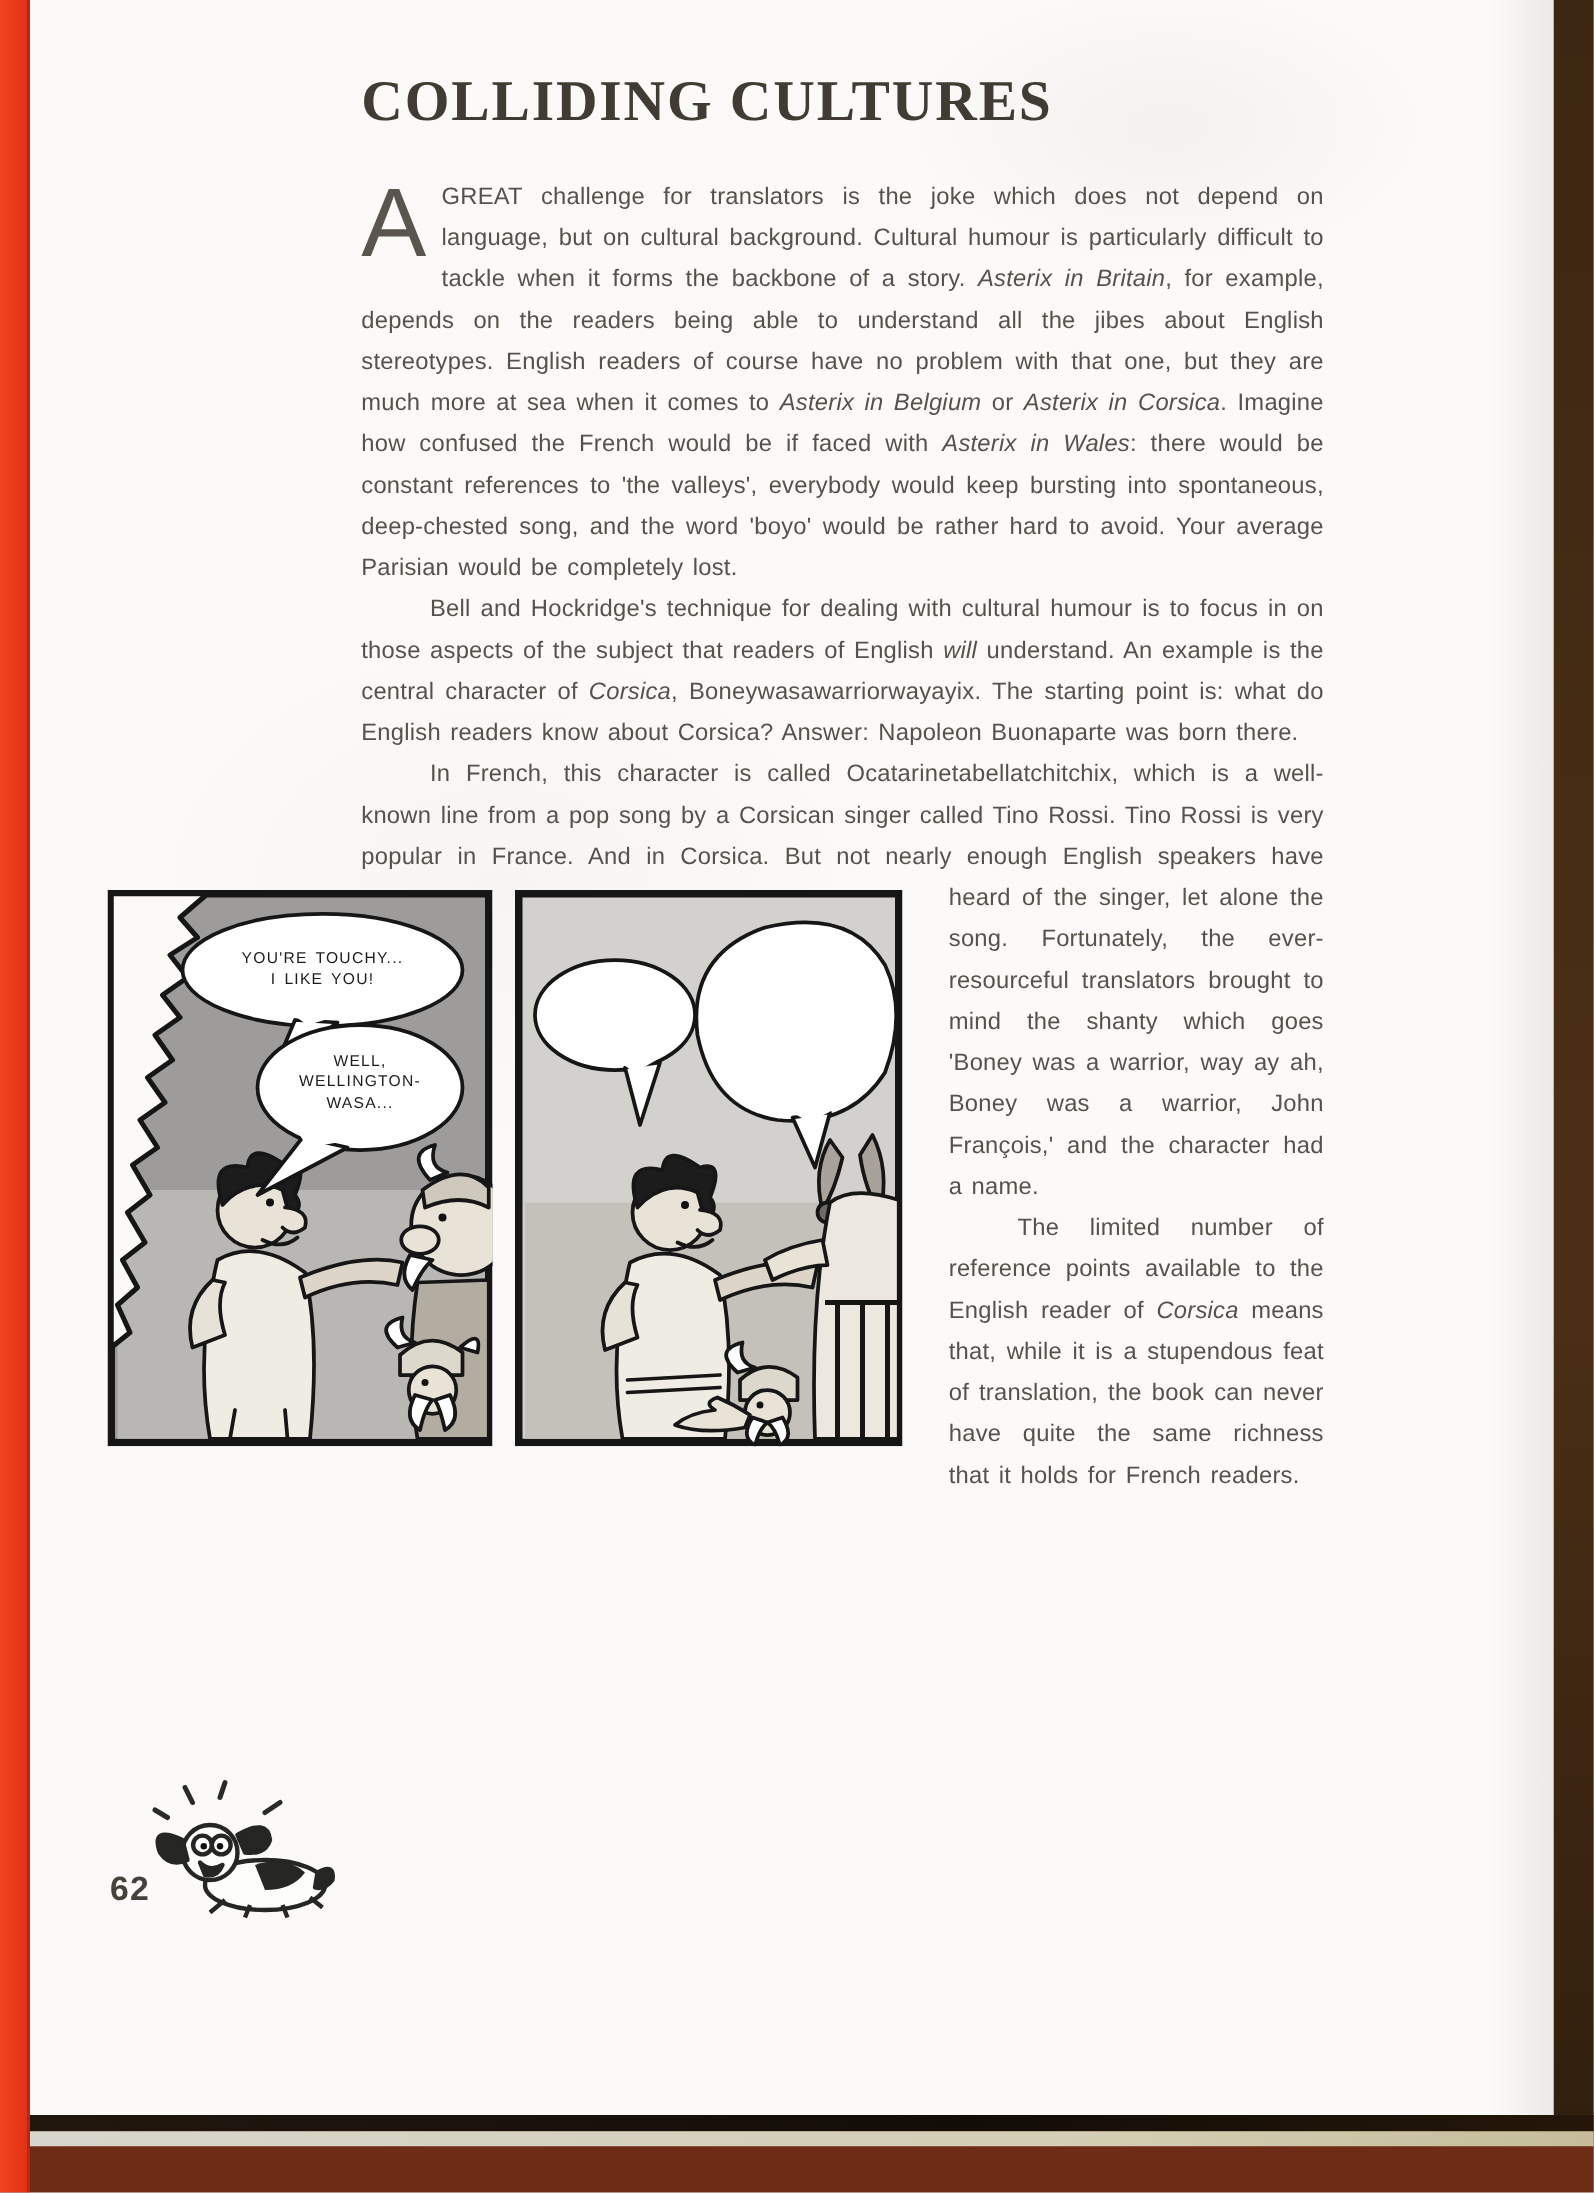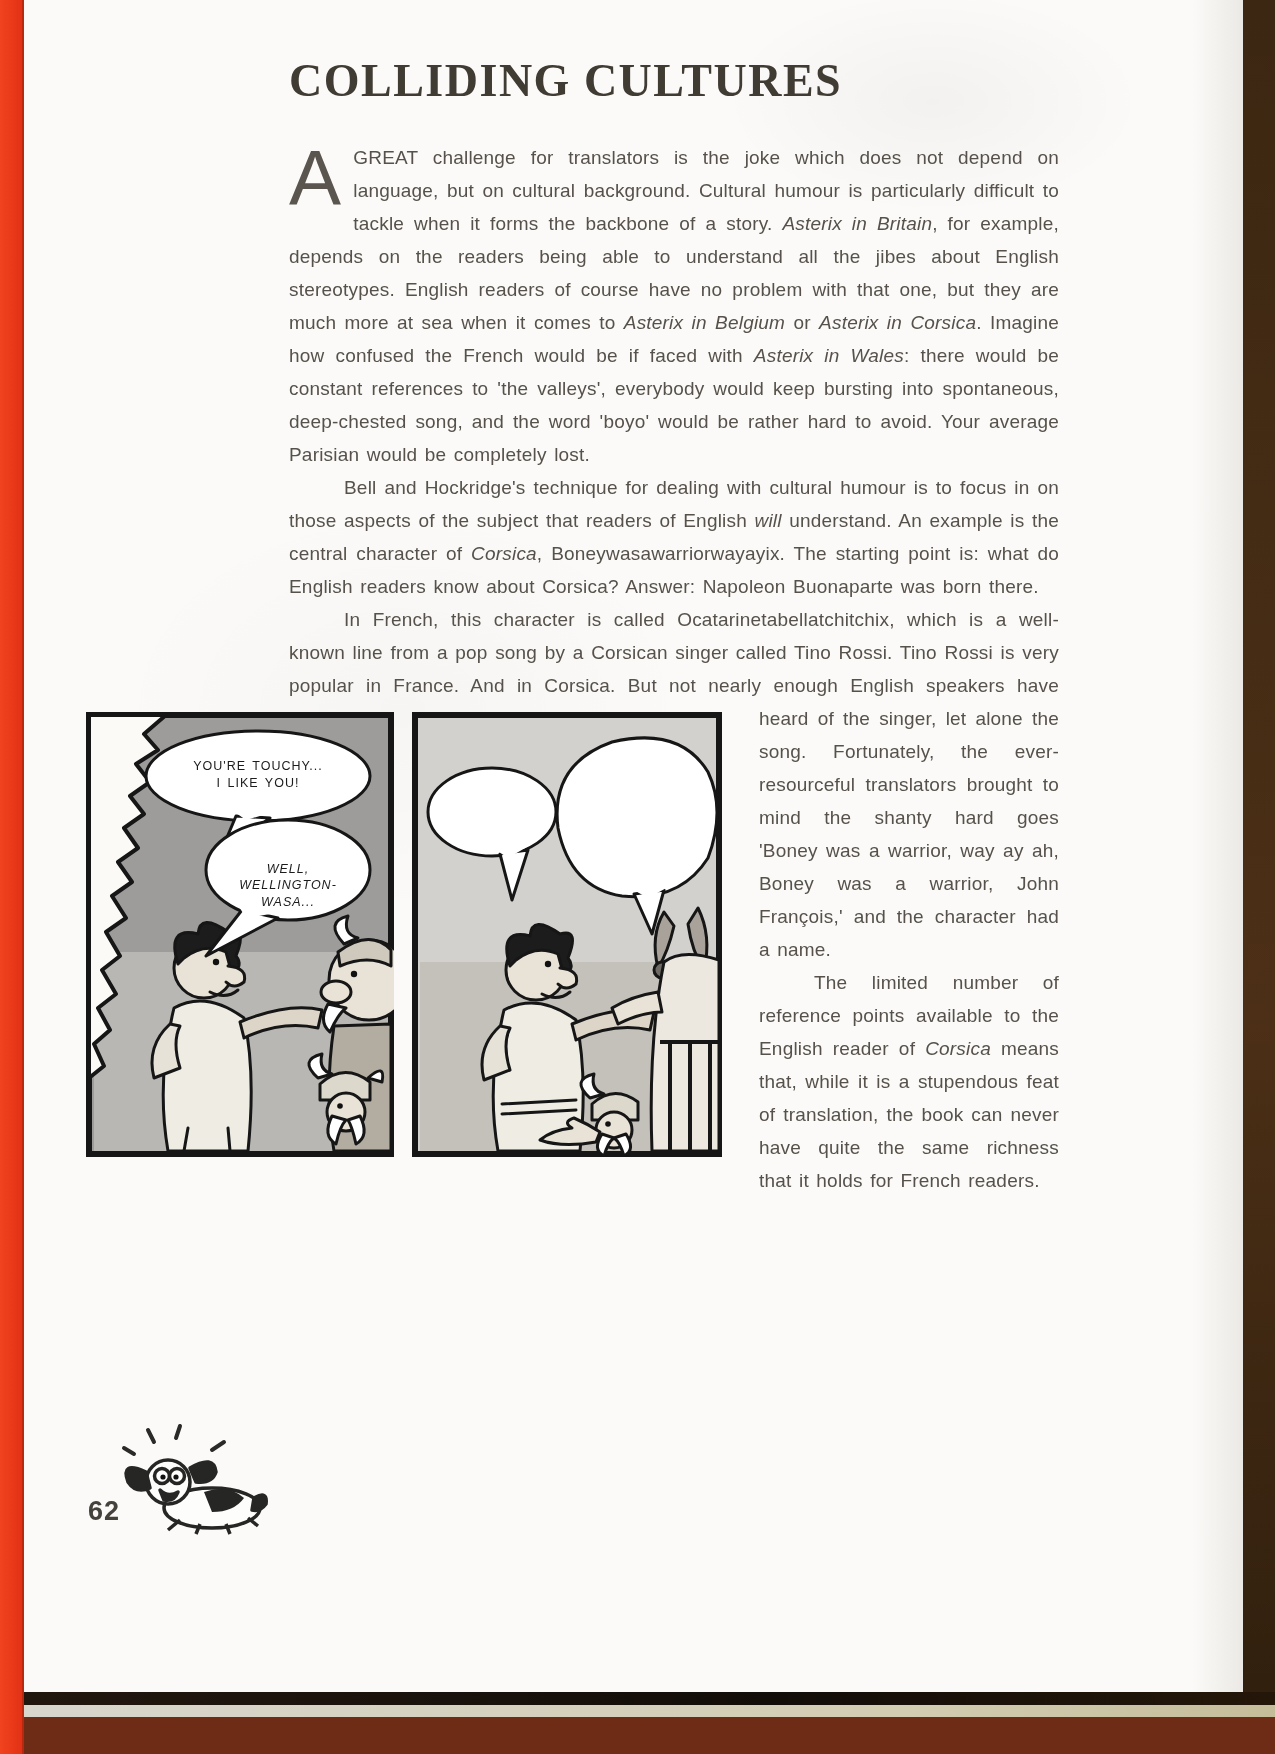--- a/index.html
+++ b/index.html
@@ -41,21 +41,21 @@
   .comic-strip{float:left;width:637px;margin:10px 36px 16px -203px;
     font-size:0;text-indent:0;display:block;}
   .panel{position:relative;display:inline-block;vertical-align:top;
     width:308px;height:445px;}
   .panel+.panel{margin-left:18px;width:310px;}
   .panel svg{position:absolute;left:0;top:0;}
   .bubble-text{position:absolute;display:flex;align-items:center;justify-content:center;
     text-align:center;white-space:pre-line;color:#1c1c1c;
     font-size:12.5px;line-height:1.3;letter-spacing:1px;font-weight:400;}
   .bt-p1b1{left:60px;top:28px;width:224px;height:70px;}
-  .bt-p1b2{left:120px;top:132px;width:164px;height:84px;font-style:italic;}
+  .bt-p1b2{left:120px;top:112px;width:164px;height:84px;}
   .bt-p2b1{left:16px;top:60px;width:128px;height:80px;}
   .bt-p2b2{left:146px;top:32px;width:160px;height:152px;font-size:11.5px;}
   
   .dog-art{position:absolute;left:60px;top:1420px;}
   .page-number{position:absolute;left:64px;top:1496px;
     font-size:27px;font-weight:700;color:#45413b;letter-spacing:1px;text-align:right;}
   i{}
 </style>
 </head>
 <body>
@@ -149,21 +149,21 @@
               <path d="M214,422 Q224,438 212,444 Q208,430 202,426 Z" fill="#ffffff"></path>
               <path d="M184,430 Q150,436 128,428 Q140,418 160,416 Q150,410 162,406 Q176,412 188,420 Z" fill="#e9e3d7"></path>
               <circle cx="196" cy="412" r="2.8" fill="#111" stroke="none"></circle>
             </g>
             <ellipse cx="80" cy="100" rx="64" ry="44" fill="#ffffff" stroke="#161616" stroke-width="3"></ellipse>
             <path d="M88,142 L100,188 L116,138 Z" fill="#ffffff" stroke="#161616" stroke-width="3" stroke-linejoin="round"></path>
             <path d="M84,138 L120,132 L96,146 Z" fill="#ffffff" stroke="none"></path>
             <path d="M146,116 Q138,52 200,30 Q268,14 296,60 Q314,98 296,146 Q268,190 210,184 Q158,176 146,116 Z" fill="#ffffff" stroke="#161616" stroke-width="3"></path>
             <path d="M222,182 L240,222 L252,178 Z" fill="#ffffff" stroke="#161616" stroke-width="3" stroke-linejoin="round"></path>
             <path d="M218,176 L258,174 L236,186 Z" fill="#ffffff" stroke="none"></path>
-          </svg></span></span><span><span>English speakers have heard of the singer, let alone the song. Fortunately, the ever-resourceful translators brought to mind the shanty hard goes 'Boney was a warrior, way ay ah, Boney was a warrior, John François,' and the character had a name.</span></span>
+          </svg></span></span><span><span>English speakers have heard of the singer, let alone the song. Fortunately, the ever-resourceful translators brought to mind the shanty which goes 'Boney was a warrior, way ay ah, Boney was a warrior, John François,' and the character had a name.</span></span>
       </div>
 
       <div class="para indent"><span>The limited number of reference points available to the English reader of </span><i>Corsica</i><span> means that, while it is a stupendous feat of translation, the book can never have quite the same richness that it holds for French readers.</span></div>
 
     </div>
   </div>
 
   <svg class="dog-art" width="200" height="120" viewBox="0 0 200 120">
     <g stroke="#2a2a28" stroke-width="4" stroke-linecap="round" fill="none">
       <path d="M50,34 L40,28"></path>

